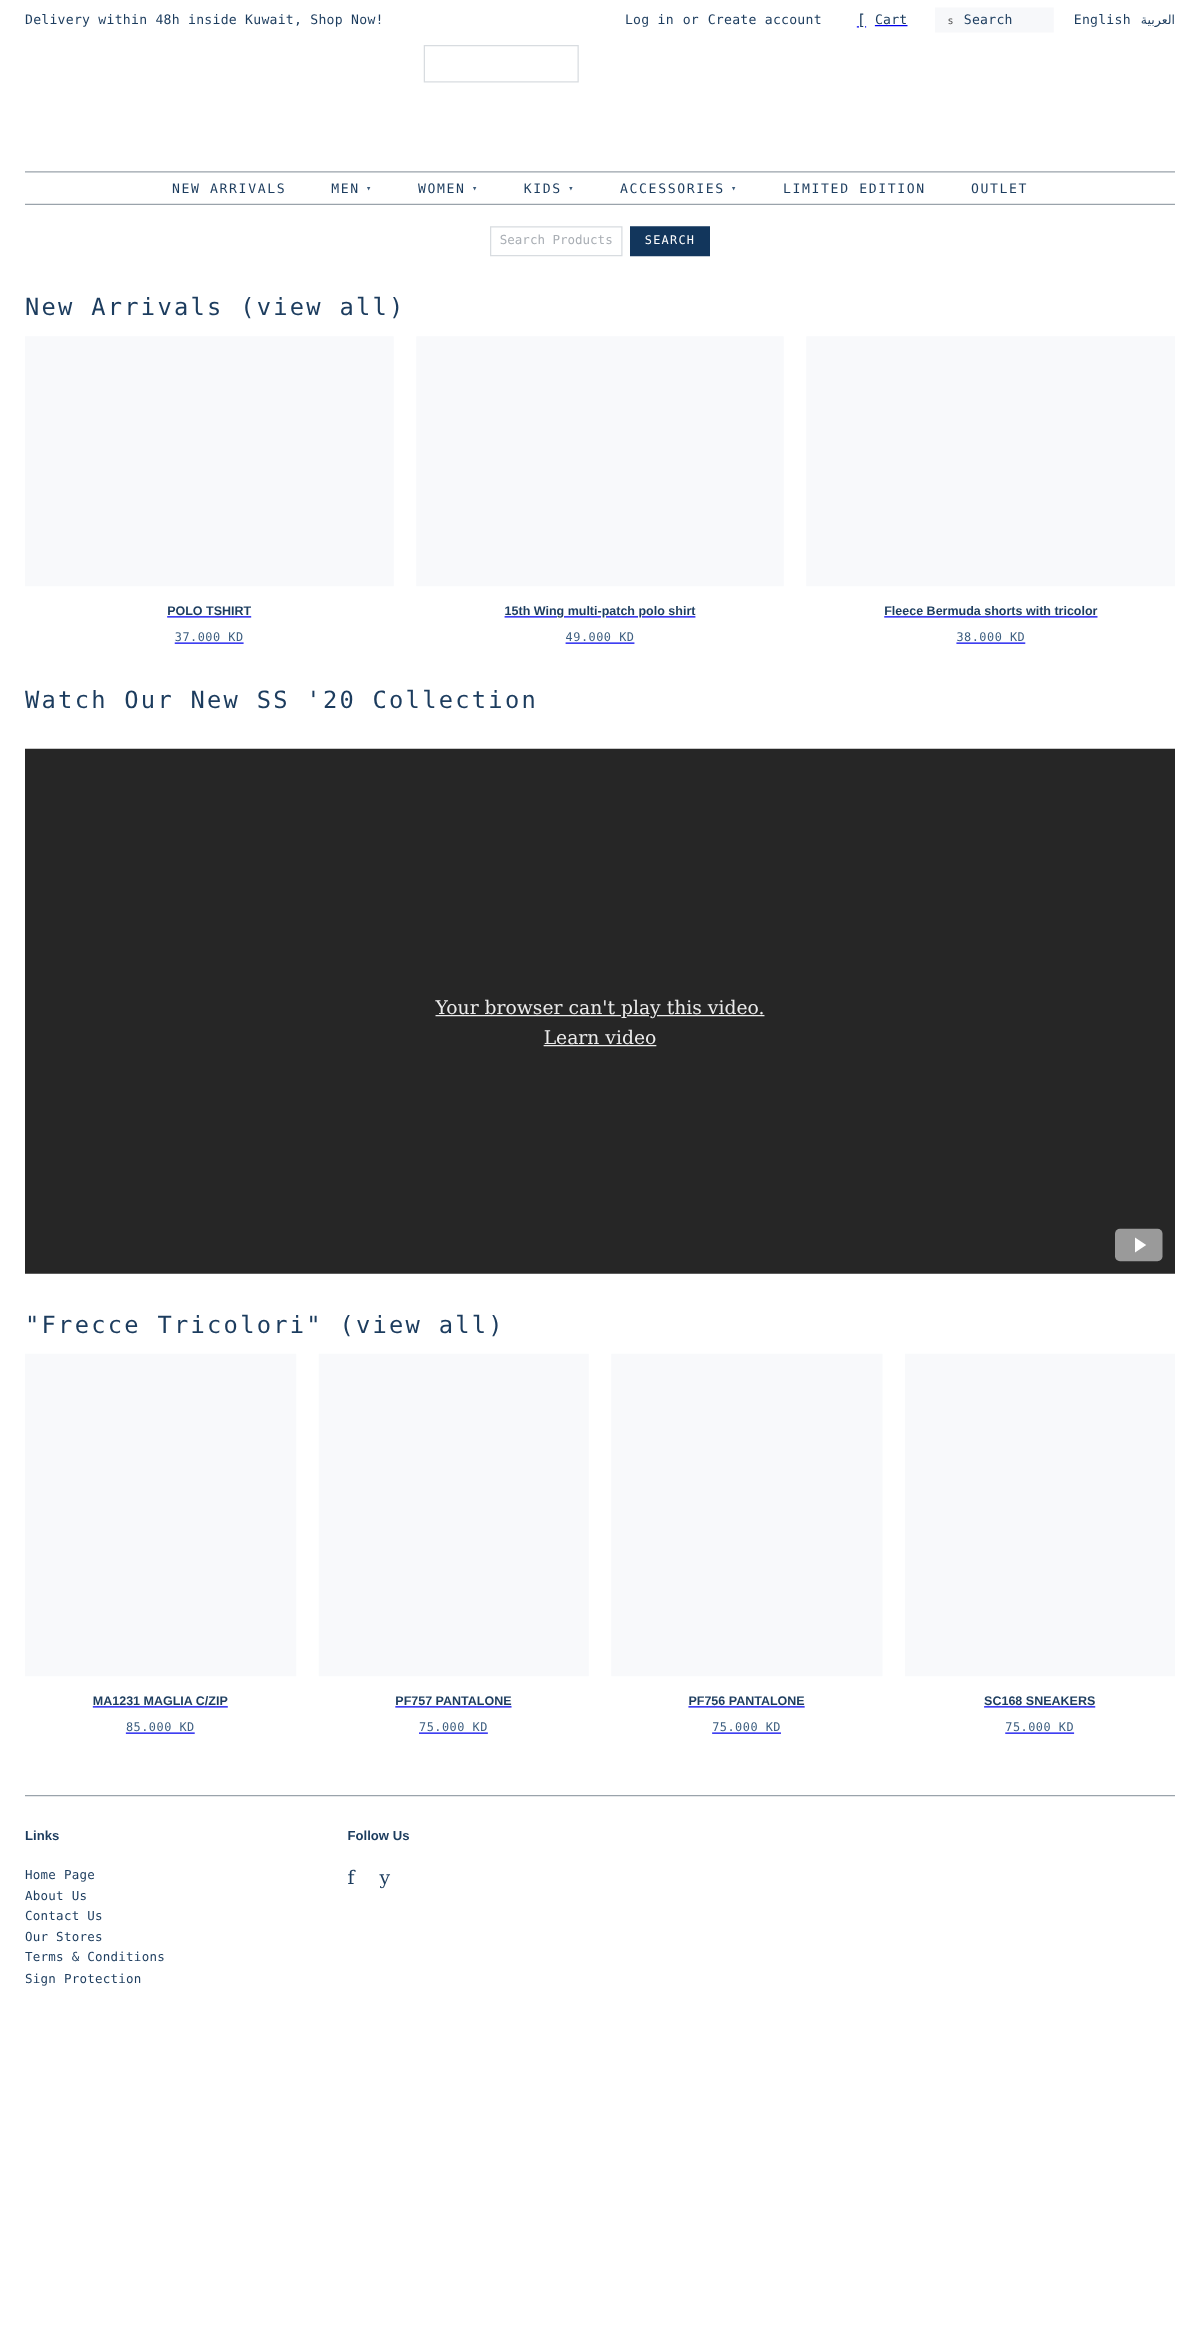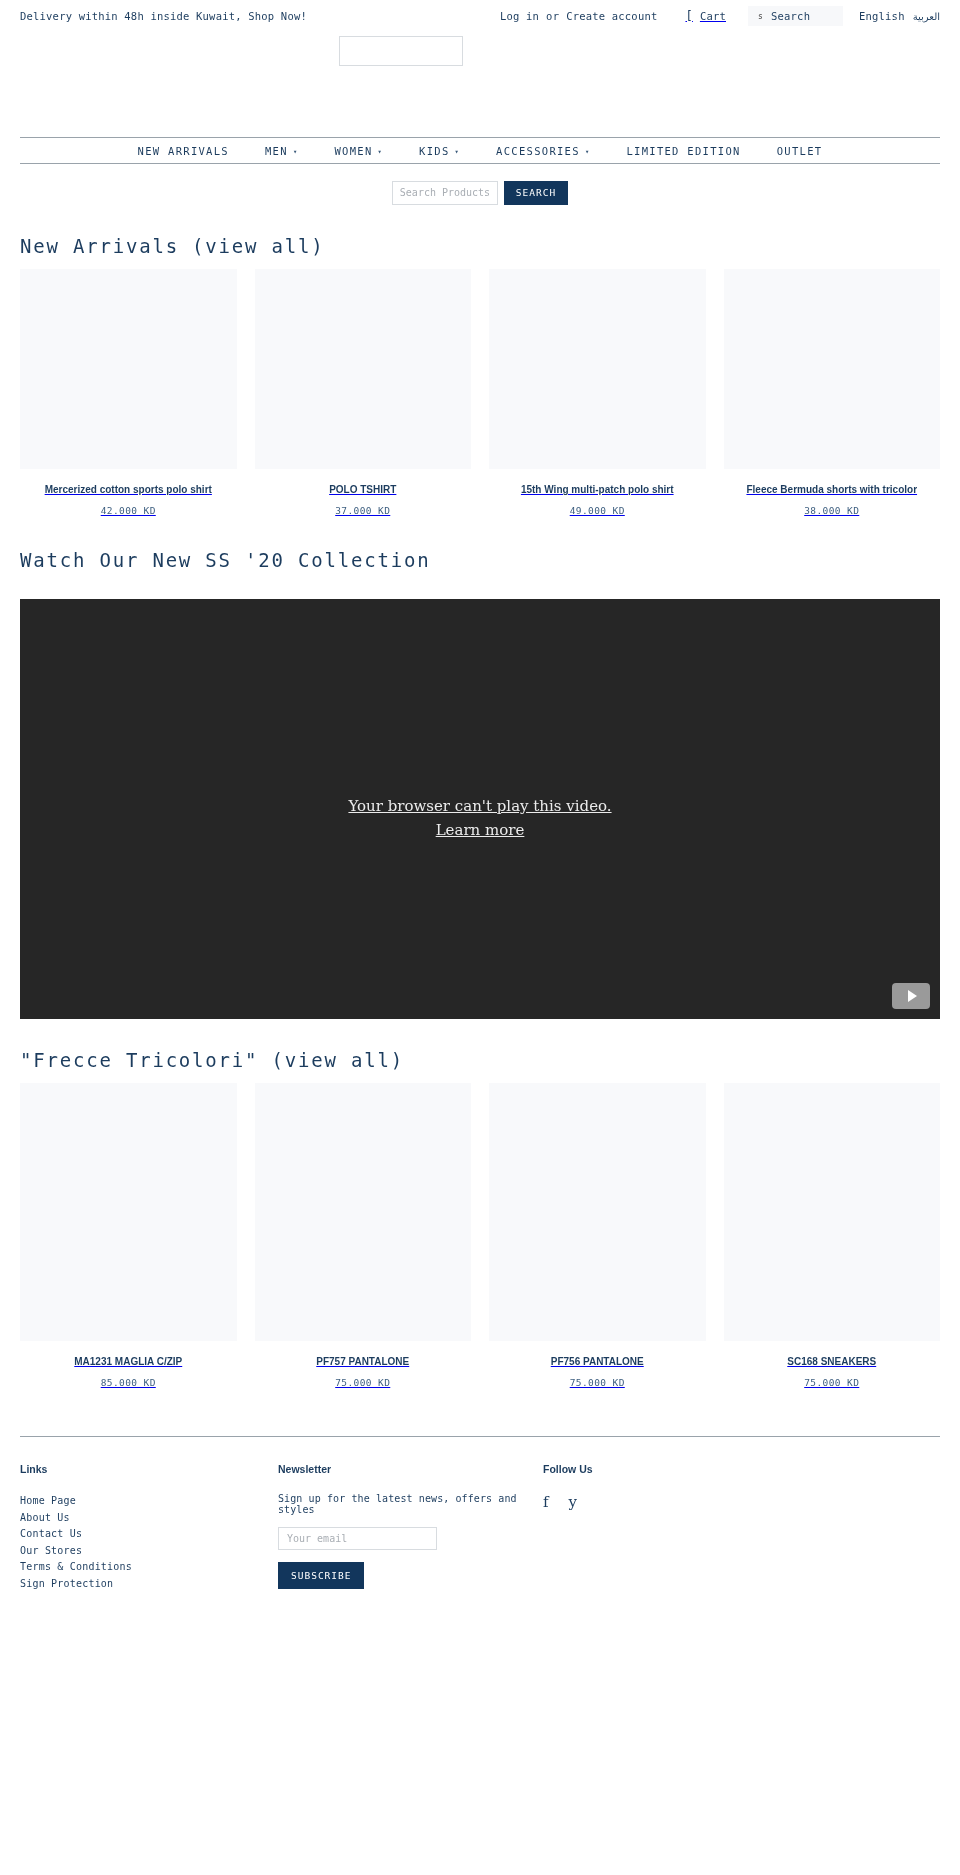--- a/index.html
+++ b/index.html
@@ -340,45 +340,40 @@
 
   <div class="searchrow">
     <input class="search-input" type="text" placeholder="Search Products.." style="">
     <button class="search-btn">SEARCH</button>
   </div>
 
   <h2 class="section-title h-newarrivals">New Arrivals (view all)</h2>
   <div class="grid grid-1">
     <a class="card" href="#">
       <div class="card-img"></div>
-      <div class="card-title">Mercerized cotton sports polo shirt</div>
-      <div class="card-price">42.000 KD</div>
-    </a>
-    <a class="card" href="#">
-      <div class="card-img"></div>
       <div class="card-title">POLO TSHIRT</div>
       <div class="card-price">37.000 KD</div>
     </a>
     <a class="card" href="#">
       <div class="card-img"></div>
       <div class="card-title">15th Wing multi-patch polo shirt</div>
       <div class="card-price">49.000 KD</div>
     </a>
     <a class="card" href="#">
       <div class="card-img"></div>
       <div class="card-title">Fleece Bermuda shorts with tricolor</div>
       <div class="card-price">38.000 KD</div>
     </a>
   </div>
 
   <h2 class="section-title h-video">Watch Our New SS '20 Collection</h2>
   <div class="video">
     <div class="video-msg">
       <span>Your browser can't play this video.</span><br>
-      <a href="#">Learn more</a>
+      <a href="#">Learn video</a>
     </div>
     <div class="yt-play">
       <div class="tri"></div>
     </div>
   </div>
 
   <h2 class="section-title h-frecce">"Frecce Tricolori" (view all)</h2>
   <div class="grid grid-2">
     <a class="card" href="#">
       <div class="card-img"></div>
@@ -405,26 +400,20 @@
   <div class="footer">
     <div class="f-col-links">
       <div class="f-head">Links</div>
       <a class="f-link" href="#">Home Page</a>
       <a class="f-link" href="#">About Us</a>
       <a class="f-link" href="#">Contact Us</a>
       <a class="f-link" href="#">Our Stores</a>
       <a class="f-link" href="#">Terms &amp; Conditions</a>
       <a class="f-link" href="#">Sign Protection</a>
     </div>
-    <div class="f-col-news">
-      <div class="f-head">Newsletter</div>
-      <div class="f-text">Sign up for the latest news, offers and styles</div>
-      <input class="email-input" type="email" placeholder="Your email" style="">
-      <button class="subscribe-btn">SUBSCRIBE</button>
-    </div>
     <div class="f-col-follow">
       <div class="f-head">Follow Us</div>
       <div class="social-row">
         <a class="social" href="#">f</a>
         <a class="social" href="#">y</a>
       </div>
     </div>
   </div>
 
 </div>

